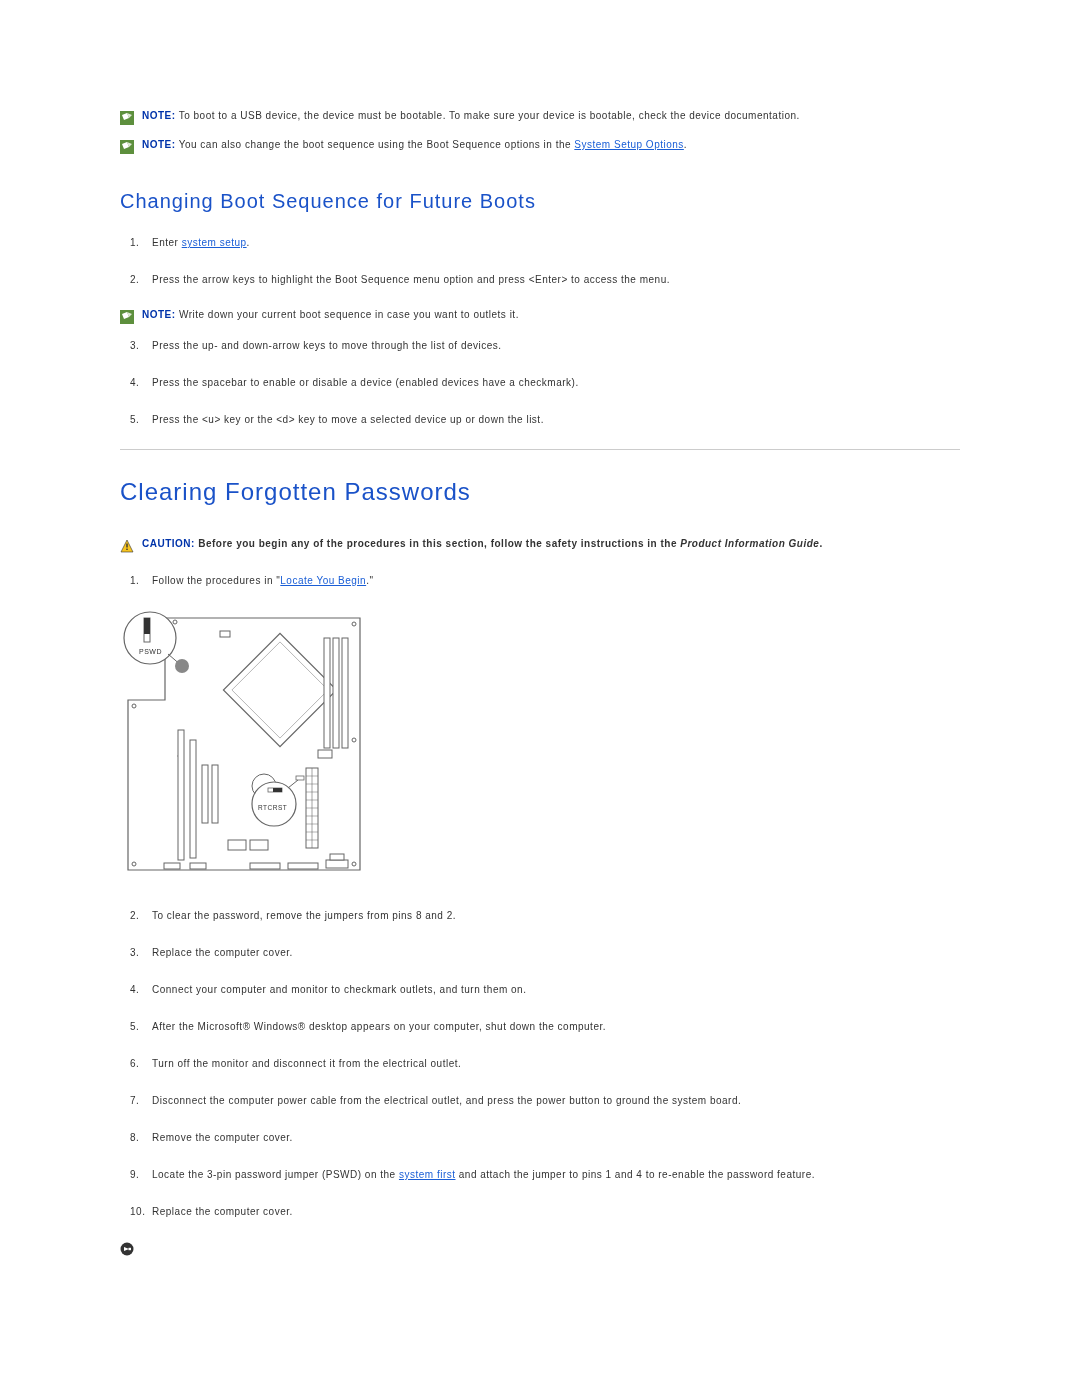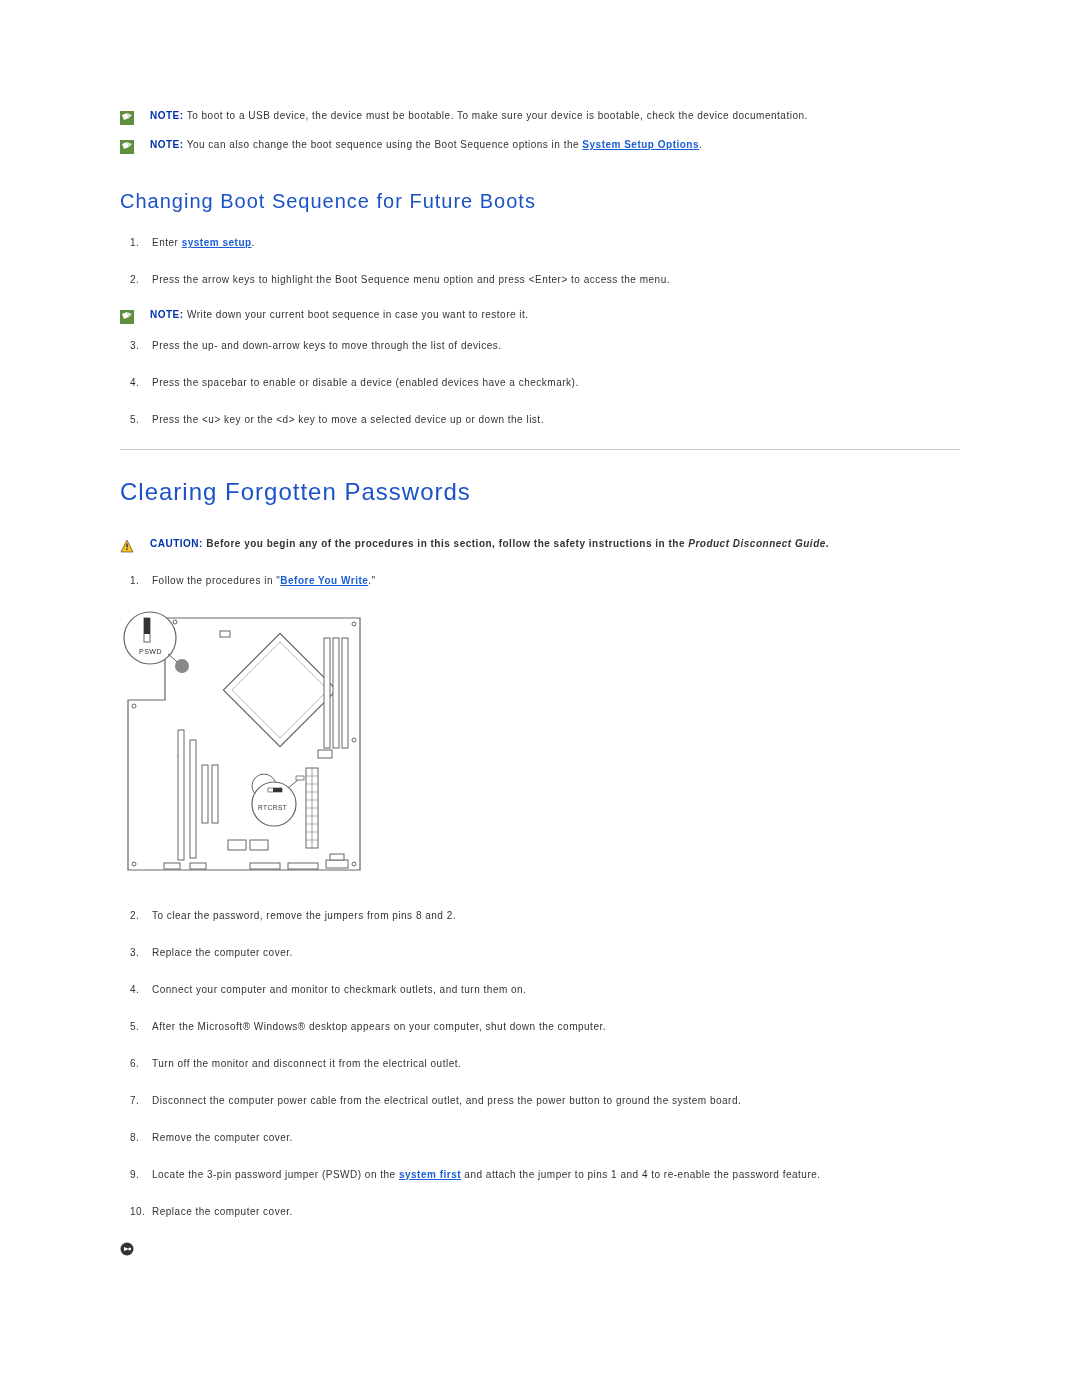--- a/index.html
+++ b/index.html
@@ -8,21 +8,21 @@
     font-size: 10px;
     color: #333;
     background: #fff;
     width: 1080px;
     padding: 110px 120px 60px 120px;
     letter-spacing: 0.5px;
   }
   .note-row {
     display: flex;
     align-items: flex-start;
-    gap: 16px;
+    gap: 8px;
     margin-bottom: 14px;
   }
   .note-icon {
     width: 14px;
     height: 14px;
     flex-shrink: 0;
     margin-top: 1px;
   }
   .note-label {
     color: #0033aa;
@@ -33,21 +33,20 @@
     font-weight: bold;
   }
   .notice-label {
     color: #0033aa;
     font-weight: bold;
   }
   .note-text { color: #333; }
   .link {
     color: #1a5ed6;
     text-decoration: underline;
-    font-weight: bold;
   }
   h3.subheading {
     color: #1a52c8;
     font-size: 20px;
     font-weight: normal;
     letter-spacing: 1px;
     margin: 36px 0 22px 0;
   }
   h2.heading {
     color: #1a52c8;
@@ -127,21 +126,21 @@
 </ol>
 
 
 <div class="note-row" style="margin-left:0;">
   <svg class="note-icon" viewBox="0 0 14 14">
     <rect x="0" y="0" width="14" height="14" fill="#5d8f3d"></rect>
     <path d="M2 4 L7 2 L9 7 L4 9 Z" fill="#fff"></path>
     <path d="M7 2 L12 4 L9 7 Z" fill="#dfe8d6"></path>
   </svg>
   <div class="note-text">
-    <span class="note-label">NOTE:</span><span> Write down your current boot sequence in case you want to restore it.</span>
+    <span class="note-label">NOTE:</span><span> Write down your current boot sequence in case you want to outlets it.</span>
   </div>
 </div>
 
 
 <ol start="3" style="counter-reset:item 2">
   <li>Press the up- and down-arrow keys to move through the list of devices.</li>
   <li>Press the spacebar to enable or disable a device (enabled devices have a checkmark).</li>
   <li>Press the &lt;u&gt; key or the &lt;d&gt; key to move a selected device up or down the list.</li>
 </ol>
 
@@ -151,28 +150,28 @@
 <h2 class="heading">Clearing Forgotten Passwords</h2>
 
 
 <div class="note-row">
   <svg class="note-icon" viewBox="0 0 14 14">
     <polygon points="7,1 13,13 1,13" fill="#f7c41f" stroke="#333" stroke-width="0.6"></polygon>
     <rect x="6.3" y="4.5" width="1.4" height="4" fill="#333"></rect>
     <rect x="6.3" y="9.6" width="1.4" height="1.4" fill="#333"></rect>
   </svg>
   <div style="font-weight:bold;">
-    <span class="caution-label">CAUTION: </span><span>Before you begin any of the procedures in this section, follow the safety instructions in the </span><span class="italic">Product Disconnect Guide</span><span>.</span>
+    <span class="caution-label">CAUTION: </span><span>Before you begin any of the procedures in this section, follow the safety instructions in the </span><span class="italic">Product Information Guide</span><span>.</span>
   </div>
 </div>
 
 
 <ol style="margin-top:20px;">
   <li>
-    <span>Follow the procedures in "</span><a href="#" class="link">Before You Write</a><span>."</span>
+    <span>Follow the procedures in "</span><a href="#" class="link">Locate You Begin</a><span>."</span>
   </li>
 </ol>
 
 
 <svg class="board-img" viewBox="0 0 248 268">
 
   <path d="M45 8 L240 8 L240 260 L8 260 L8 90 L45 90 Z" fill="#fff" stroke="#666" stroke-width="1.2"></path>
 
   <circle cx="30" cy="28" r="26" fill="#fff" stroke="#666" stroke-width="1.2"></circle>
   <rect x="24" y="8" width="6" height="24" fill="#fff" stroke="#666" stroke-width="1"></rect>

